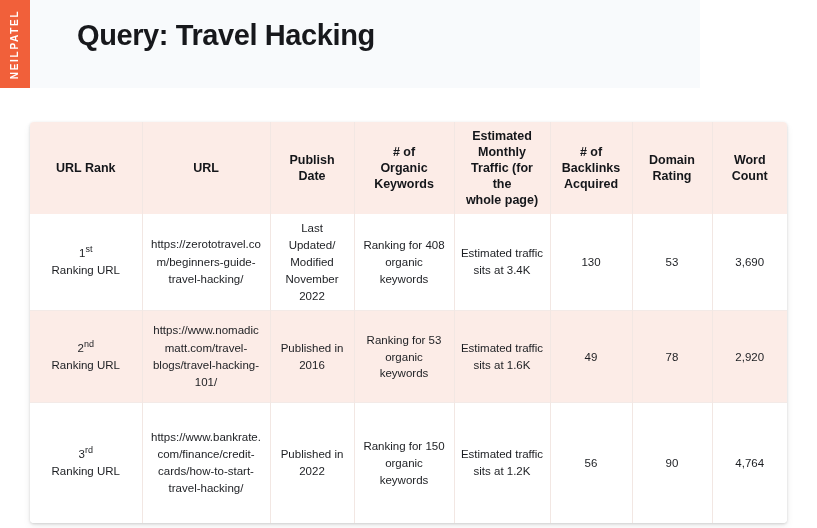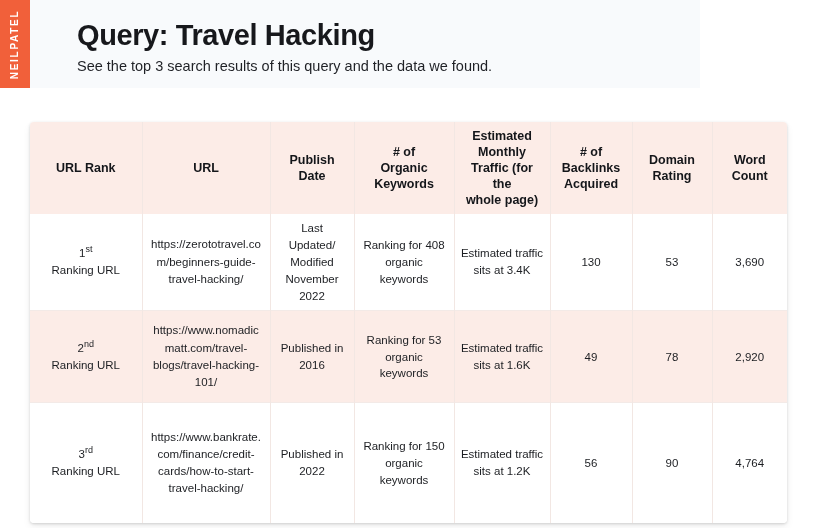--- a/index.html
+++ b/index.html
@@ -154,21 +154,20 @@
 </style>
 </head>
 <body>
 
 <div id="header-banner">
   <div id="brand-tab">
     <span class="brand-text">NEILPATEL</span>
   </div>
   <div id="header-text-block">
     <h1 id="page-title">Query: Travel Hacking</h1>
-    <p id="page-subtitle">See the top 3 search results of this query and the data we found.</p>
   </div>
 </div>
 
 <div id="results-table-wrap">
   <table id="results-table">
     <colgroup>
       <col class="c-rank">
         <col class="c-url">
         <col class="c-date">
         <col class="c-keywords">

